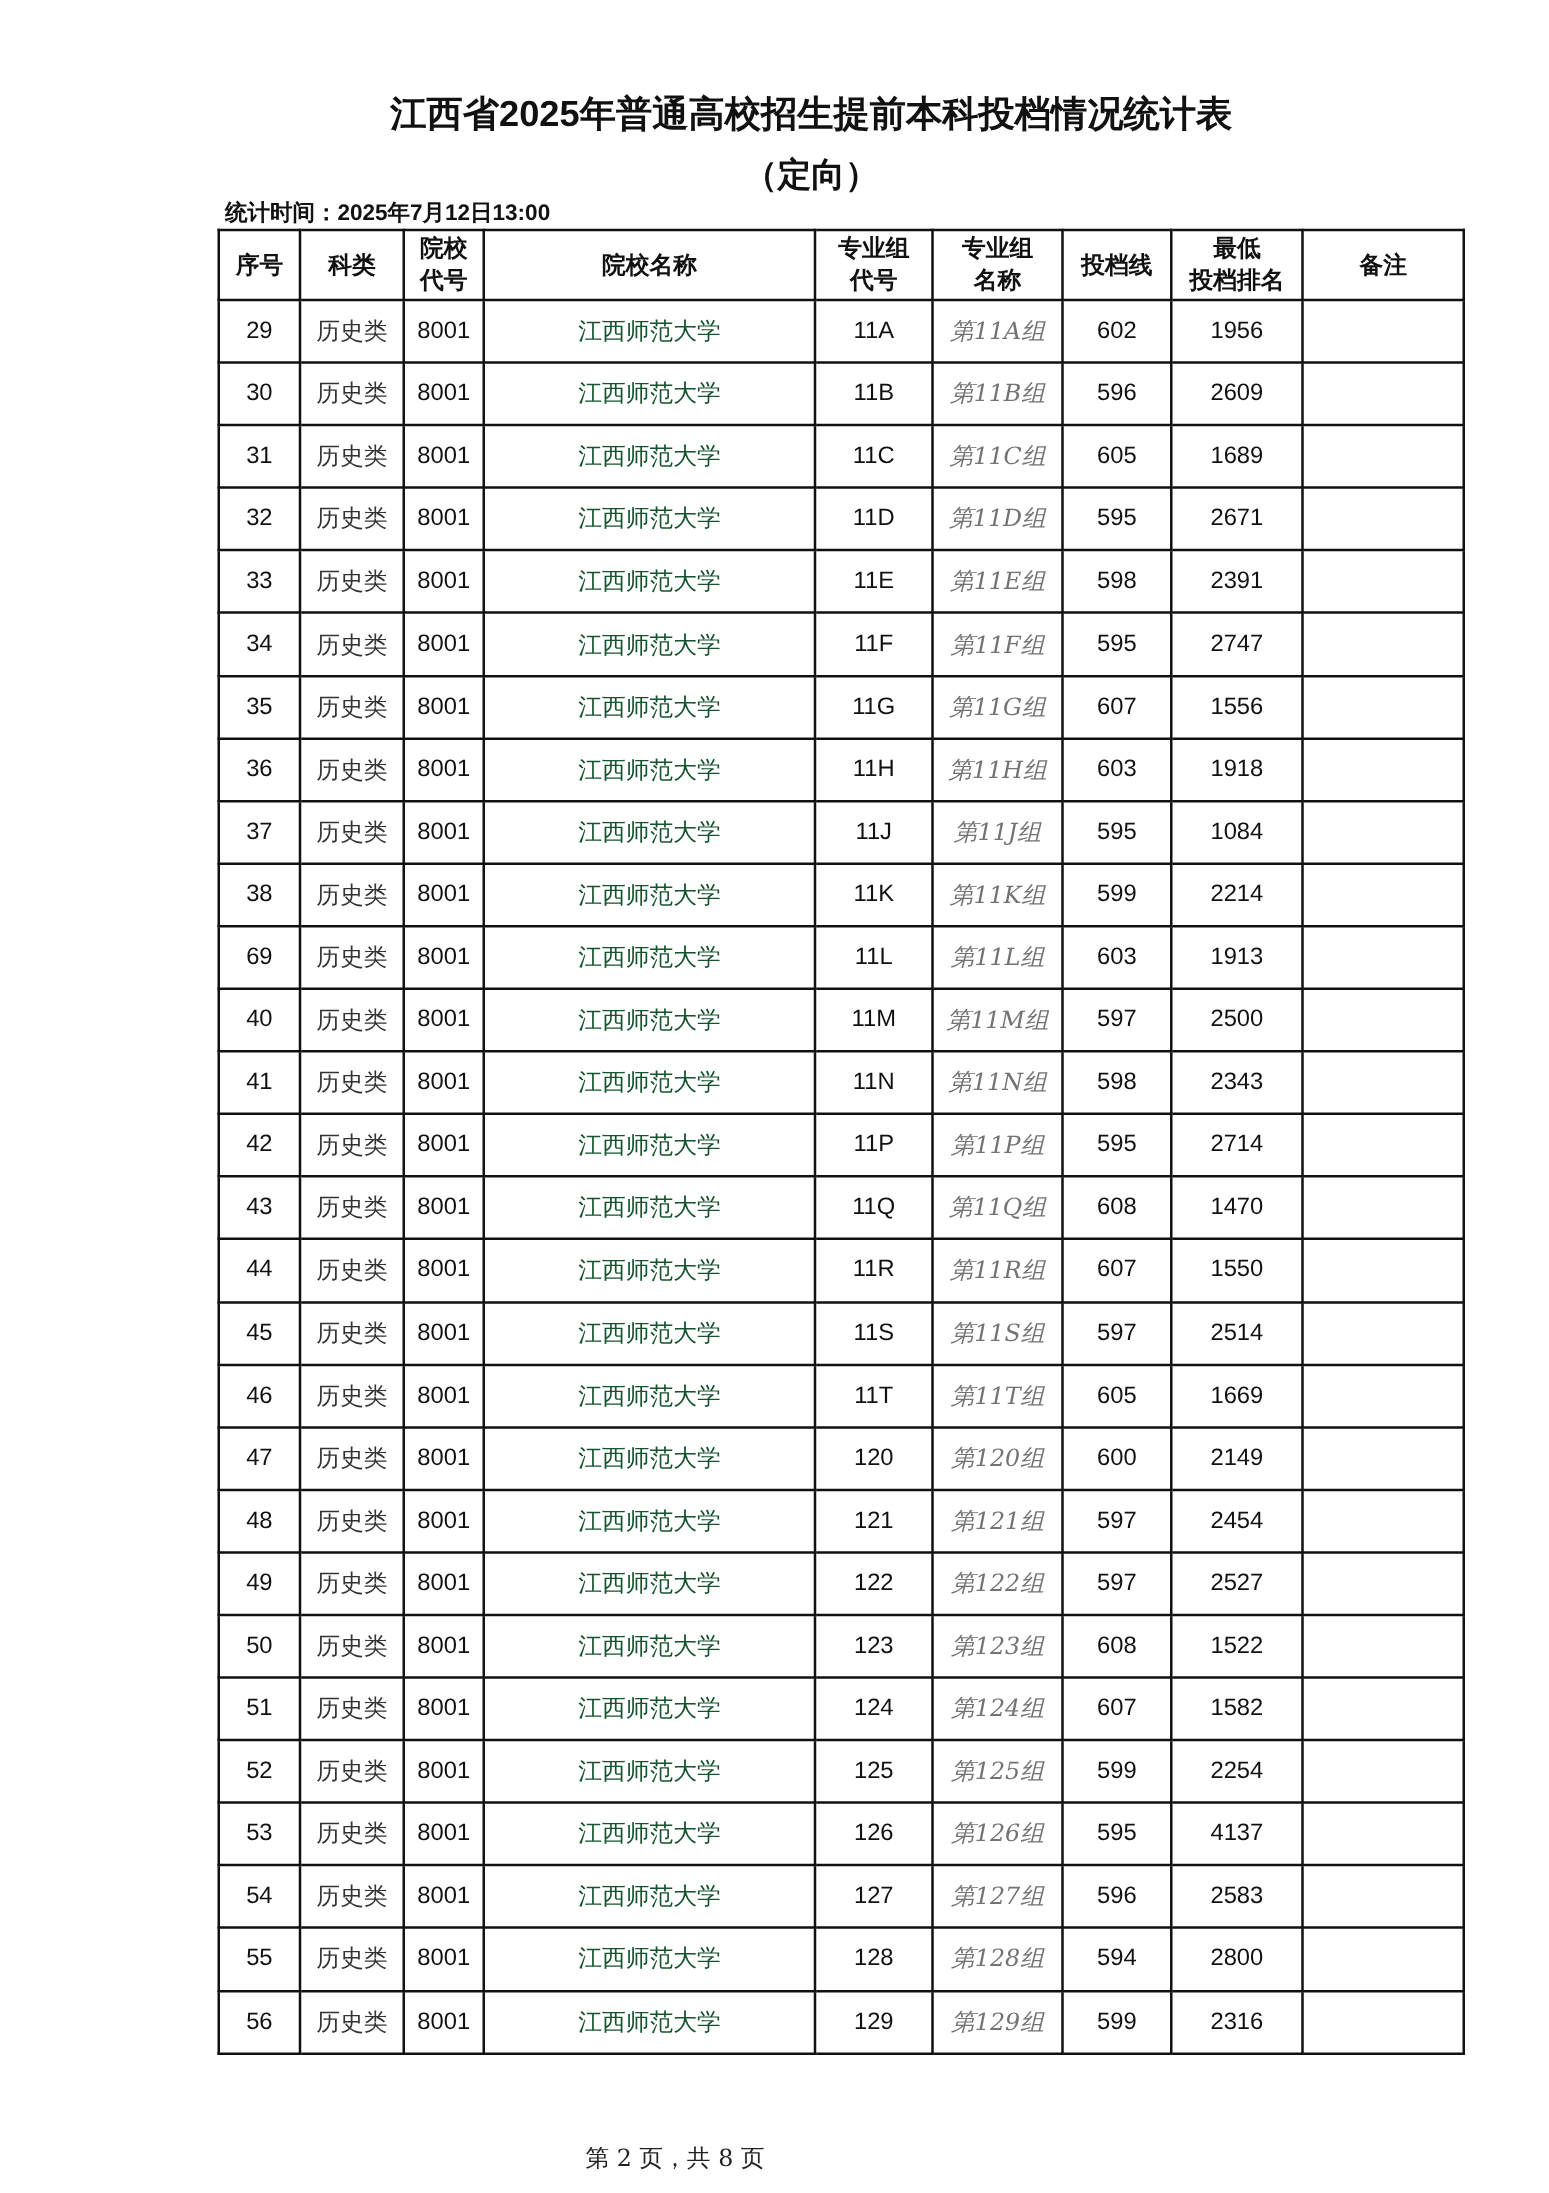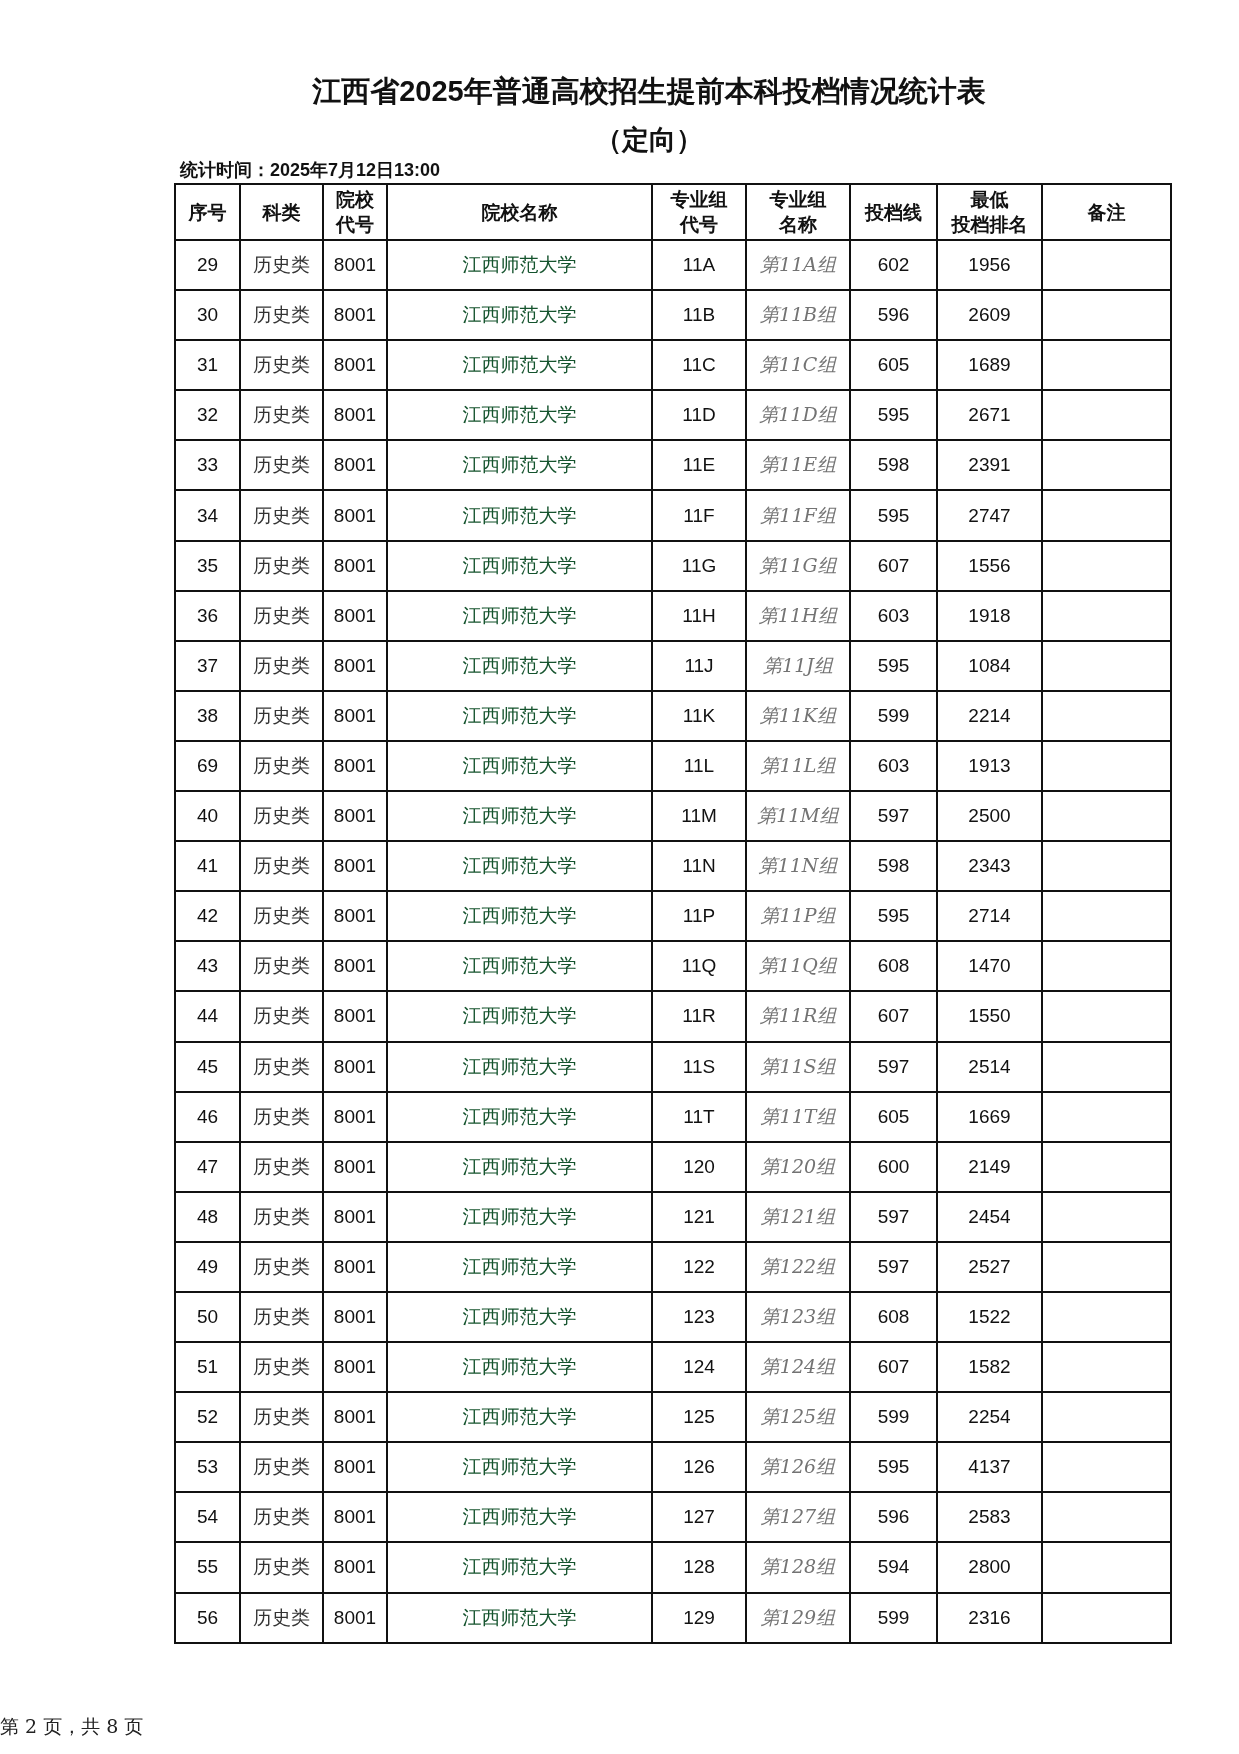--- a/index.html
+++ b/index.html
@@ -85,20 +85,21 @@
   td.group-name {
     font-family: "DejaVu Serif", "Liberation Serif", serif;
     color: #737373;
     font-style: italic;
   }
   .page-footer {
     position: absolute;
     left: 0;
     width: 1080px;
     top: 1714px;
+    text-align: center;
     font-size: 19px;
     color: #222222;
     font-family: "DejaVu Serif", "Liberation Serif", serif;
   }
 </style>
 </head>
 <body>
 
 <div class="page-title">江西省2025年普通高校招生提前本科投档情况统计表</div>
 <div class="page-subtitle">（定向）</div>

